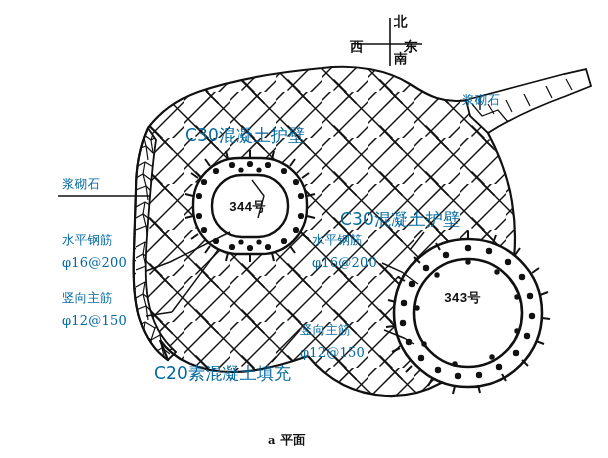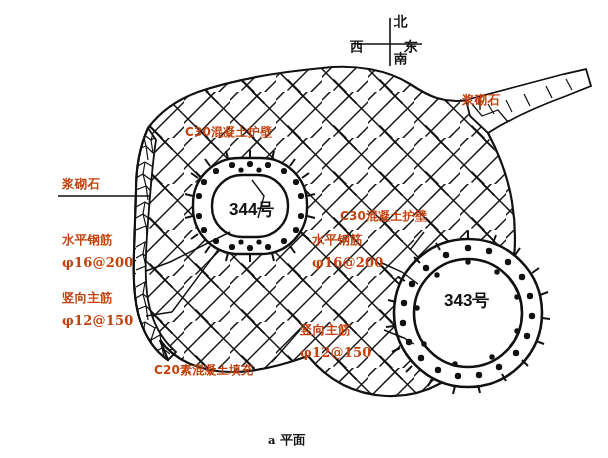--- a/index.html
+++ b/index.html
@@ -1,26 +1,26 @@
 <!DOCTYPE html>
 <html><head>
 <meta charset="utf-8">
 <style>
   html,body{margin:0;padding:0;background:#ffffff;}
   body{width:608px;height:458px;overflow:hidden;
        font-family:"DejaVu Sans","Liberation Sans",sans-serif;color:#111;}
   #stage{position:relative;width:608px;height:458px;background:#fff;}
   svg#dwg{position:absolute;left:0;top:0;width:608px;height:458px;}
-  .lbl{position:absolute;white-space:nowrap;font-weight:bold;color:#c2410c;
+  .lbl{position:absolute;white-space:nowrap;font-weight:normal;color:#0369a1;
        font-family:"DejaVu Sans","Liberation Sans",sans-serif;letter-spacing:.2px;text-align:center;}
   .lbl-cn{font-size:12.5px;}
   .lbl-spec{font-size:13px;font-family:"DejaVu Serif","Liberation Serif",serif;}
-  .lbl-mix{font-size:12px;}
-  .shaft-id{position:absolute;font-size:17px;font-weight:bold;
-            font-family:Liberation Sans, sans-serif;white-space:nowrap;}
+  .lbl-mix{font-size:17px;}
+  .shaft-id{position:absolute;font-size:13px;font-weight:bold;
+            font-family:Liberation Mono, monospace;white-space:nowrap;}
   .compass-ch{position:absolute;font-size:13.5px;font-weight:bold;}
   .caption{position:absolute;font-size:12.5px;font-weight:bold;white-space:nowrap;}
   .caption .cap-key{font-family:"DejaVu Serif","Liberation Serif",serif;
                     font-weight:bold;margin-right:5px;font-size:11.5px;}
 </style>
 </head>
 <body>
 
 <div id="stage">
 

